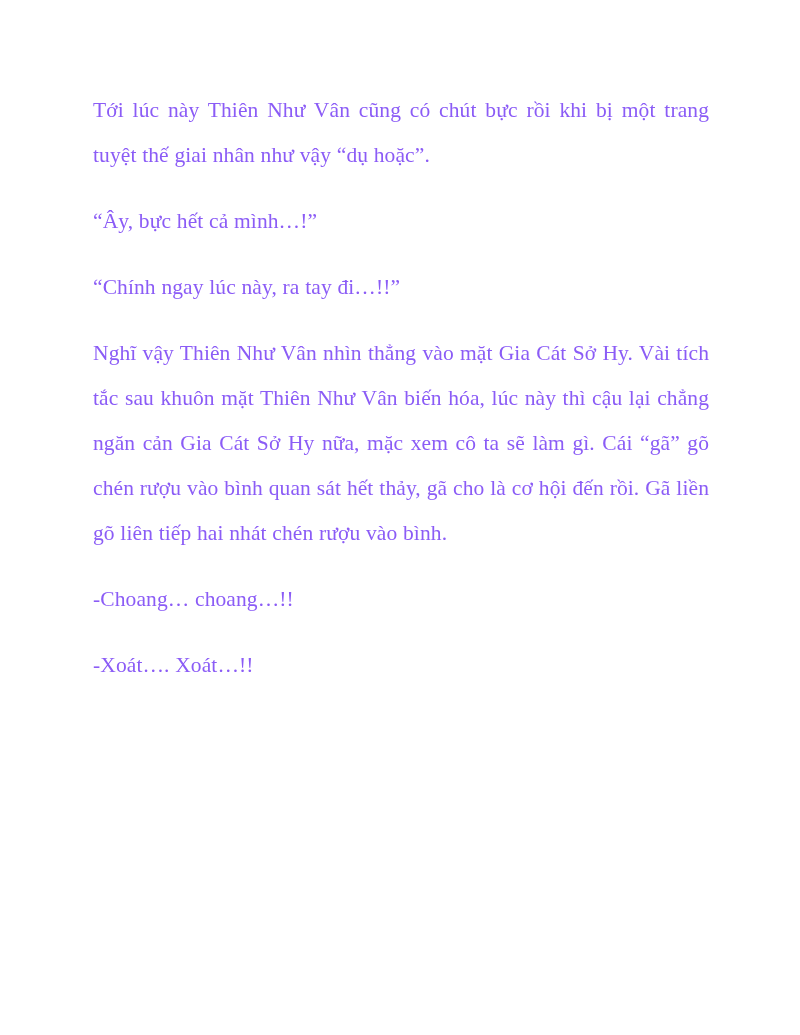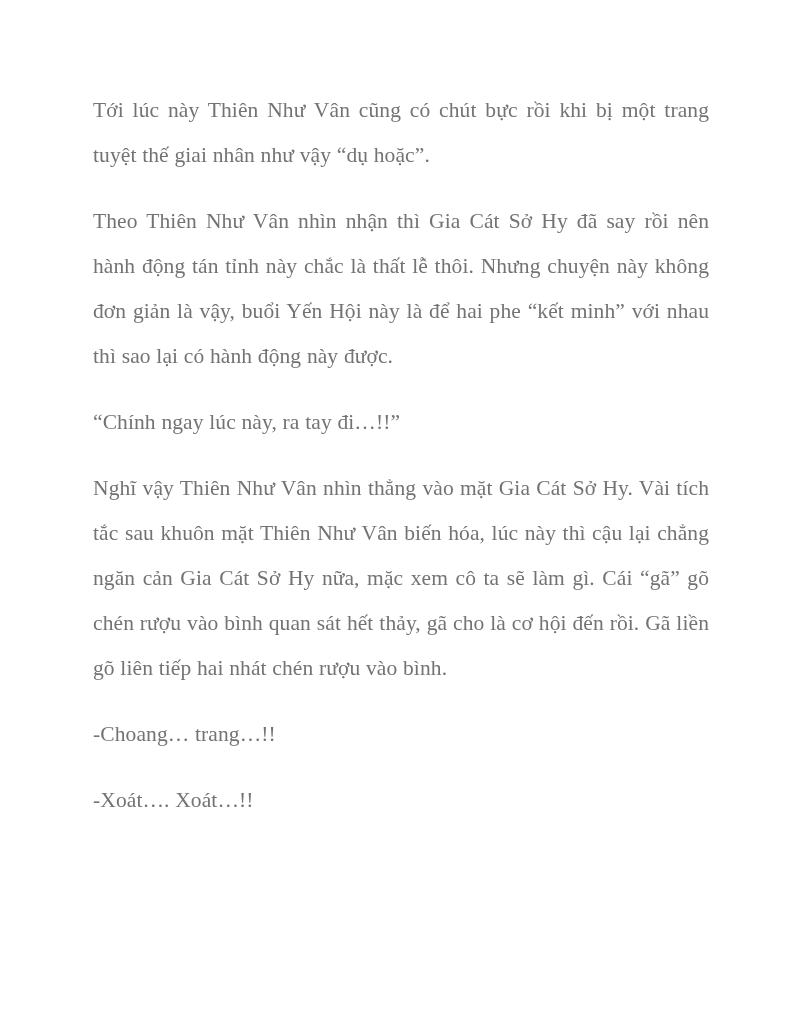--- a/index.html
+++ b/index.html
@@ -30,21 +30,21 @@
     top: 88px;
     width: 616px;
   }
 
   .para {
     margin: 0 0 21px 0;
     font-size: 21.5px;
     line-height: 45px;
     text-align: justify;
     text-justify: inter-word;
-    color: #737373;
+    color: #8b5cf6;
     letter-spacing: 0.1px;
     word-spacing: 0.2px;
     -webkit-font-smoothing: antialiased;
   }
 
   
   .para:last-child {
     margin-bottom: 0;
   }
 
@@ -54,27 +54,27 @@
   }
 </style>
 </head>
 <body>
 
 <div class="page">
   <div class="page-body">
 
     <p class="para">Tới lúc này Thiên Như Vân cũng có chút bực rồi khi bị một trang tuyệt thế giai nhân như vậy “dụ hoặc”.</p>
 
+    <p class="para short">“Ây, bực hết cả mình…!”</p>
 
-    <p class="para">Theo Thiên Như Vân nhìn nhận thì Gia Cát Sở Hy đã say rồi nên hành động tán tỉnh này chắc là thất lễ thôi. Nhưng chuyện này không đơn giản là vậy, buổi Yến Hội này là để hai phe “kết minh” với nhau thì sao lại có hành động này được.</p>
 
 
     <p class="para short">“Chính ngay lúc này, ra tay đi…!!”</p>
 
     <p class="para">Nghĩ vậy Thiên Như Vân nhìn thẳng vào mặt Gia Cát Sở Hy. Vài tích tắc sau khuôn mặt Thiên Như Vân biến hóa, lúc này thì cậu lại chẳng ngăn cản Gia Cát Sở Hy nữa, mặc xem cô ta sẽ làm gì. Cái “gã” gõ chén rượu vào bình quan sát hết thảy, gã cho là cơ hội đến rồi. Gã liền gõ liên tiếp hai nhát chén rượu vào bình.</p>
 
-    <p class="para short">-Choang… trang…!!</p>
+    <p class="para short">-Choang… choang…!!</p>
 
 
     <p class="para short">-Xoát…. Xoát…!!</p>
 
   </div>
 </div>
 
 </body></html>

